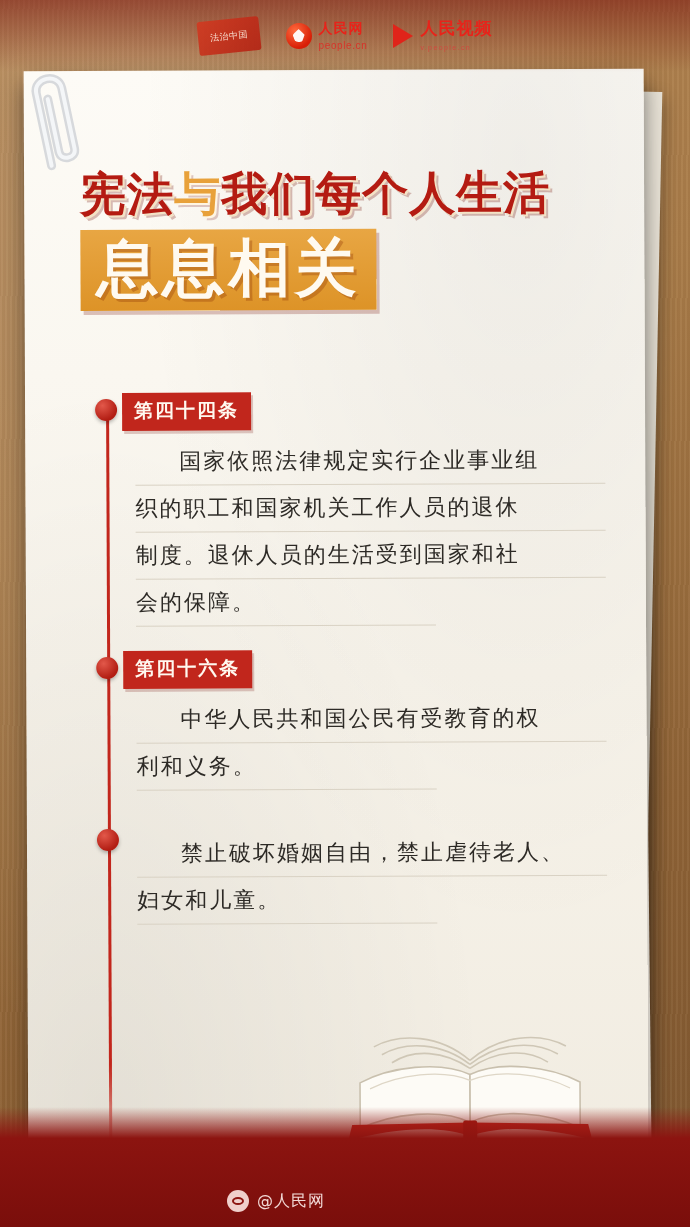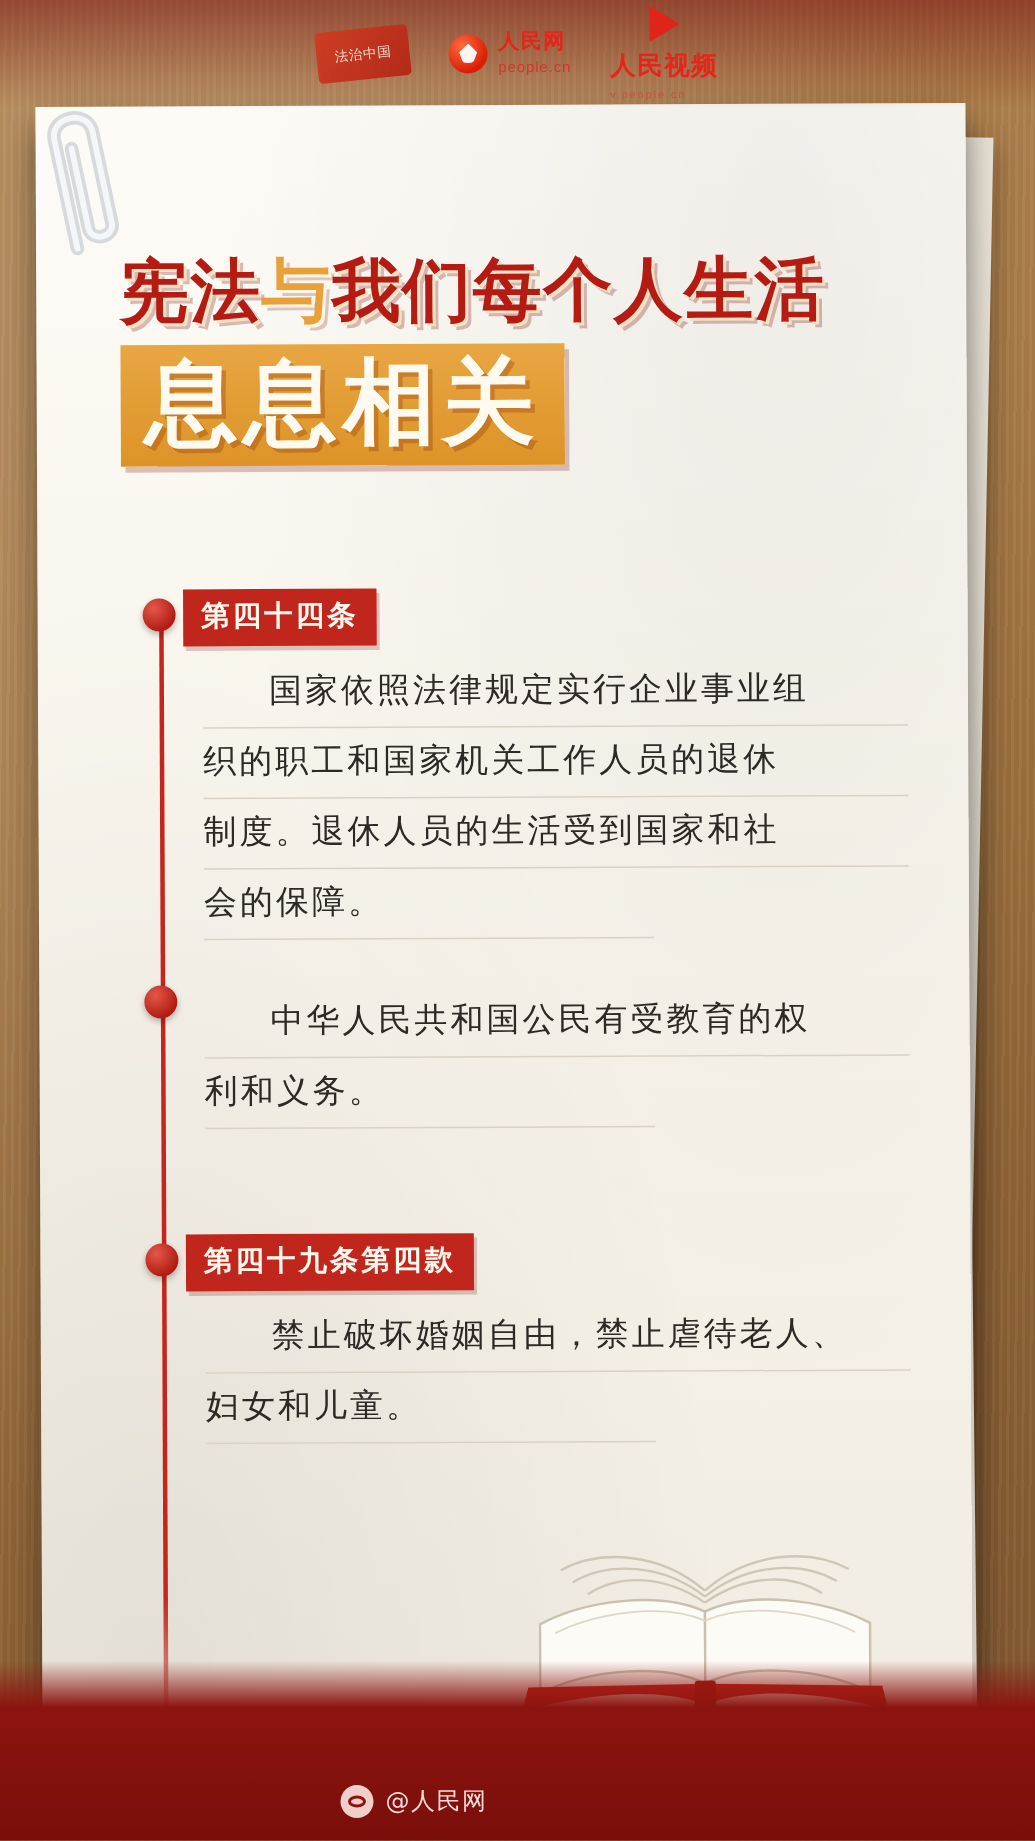--- a/index.html
+++ b/index.html
@@ -114,21 +114,20 @@
   .logo-people .txt .en {
     font-size: 10px;
     color: #d6352a;
     letter-spacing: .6px;
     margin-top: 2px;
   }
   .logo-video {
     display: flex;
     align-items: center;
     gap: 7px;
-    flex-direction: column;
   }
   .logo-video .play {
     width: 0;
     height: 0;
     border-left: 20px solid #e0241a;
     border-top: 12px solid transparent;
     border-bottom: 12px solid transparent;
   }
   .logo-video .txt { line-height: 1; }
   .logo-video .txt .cn {
@@ -415,29 +414,29 @@
       <div class="body">
         <div class="ln indent">国家依照法律规定实行企业事业组</div>
         <div class="ln">织的职工和国家机关工作人员的退休</div>
         <div class="ln">制度。退休人员的生活受到国家和社</div>
         <div class="ln short">会的保障。</div>
       </div>
     </div>
 
     <div class="article a2">
       <div class="dot"></div>
+      <div class="tag">第四十六条</div>
       <div class="body">
         <div class="ln indent">中华人民共和国公民有受教育的权</div>
         <div class="ln short">利和义务。</div>
       </div>
     </div>
 
     <div class="article a3">
       <div class="dot"></div>
-      <div class="tag">第四十九条第四款</div>
       <div class="body">
         <div class="ln indent">禁止破坏婚姻自由，禁止虐待老人、</div>
         <div class="ln short">妇女和儿童。</div>
       </div>
     </div>
 
   </div>
 
   <div class="book">
     <svg width="300" height="140" viewBox="0 0 300 140" xmlns="http://www.w3.org/2000/svg">

